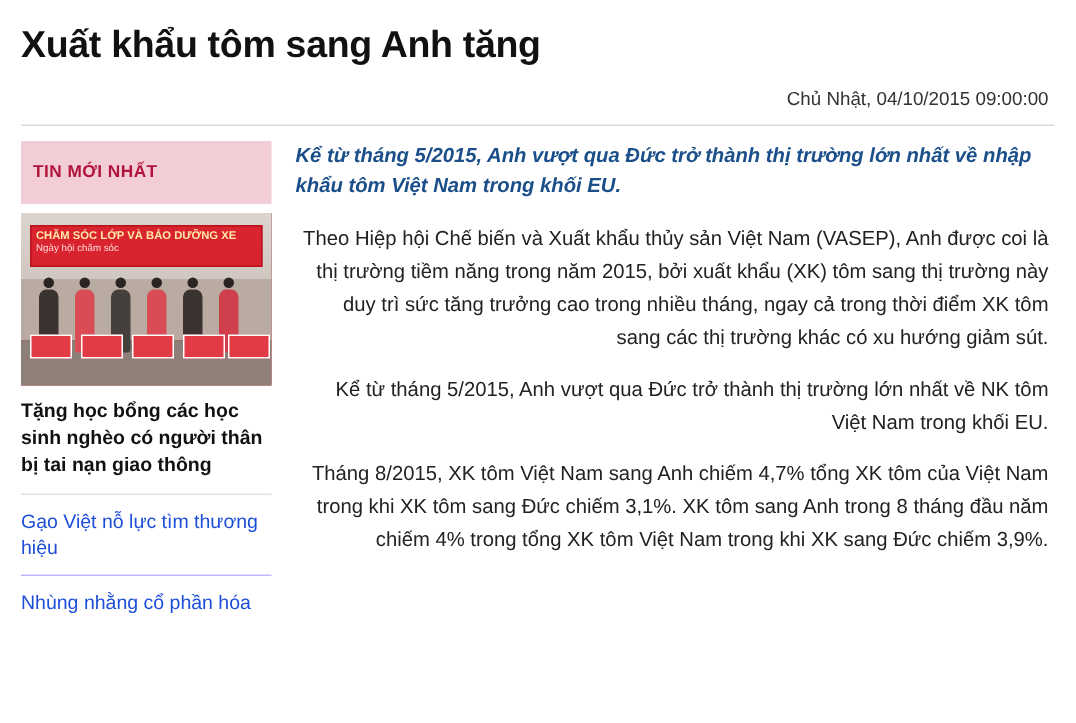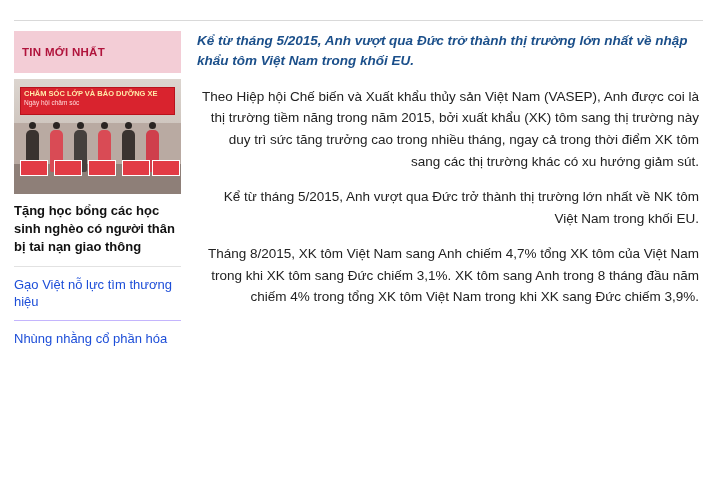--- a/index.html
+++ b/index.html
@@ -182,21 +182,23 @@
     line-height: 1.62;
     margin: 0 0 13px 0;
     text-align: right;
   }
 </style>
 </head>
 <body>
 
 <div class="page">
 
-
+  <h1 class="article-title">Xuất khẩu tôm sang Anh tăng</h1>
+
+  <div class="article-date">Chủ Nhật, 04/10/2015 09:00:00</div>
 
   <div class="rule"></div>
 
   <div class="columns">
 
     <div class="sidebar">
 
       <div class="sidebar-header">TIN MỚI NHẤT</div>
 
       <div class="promo-image">

